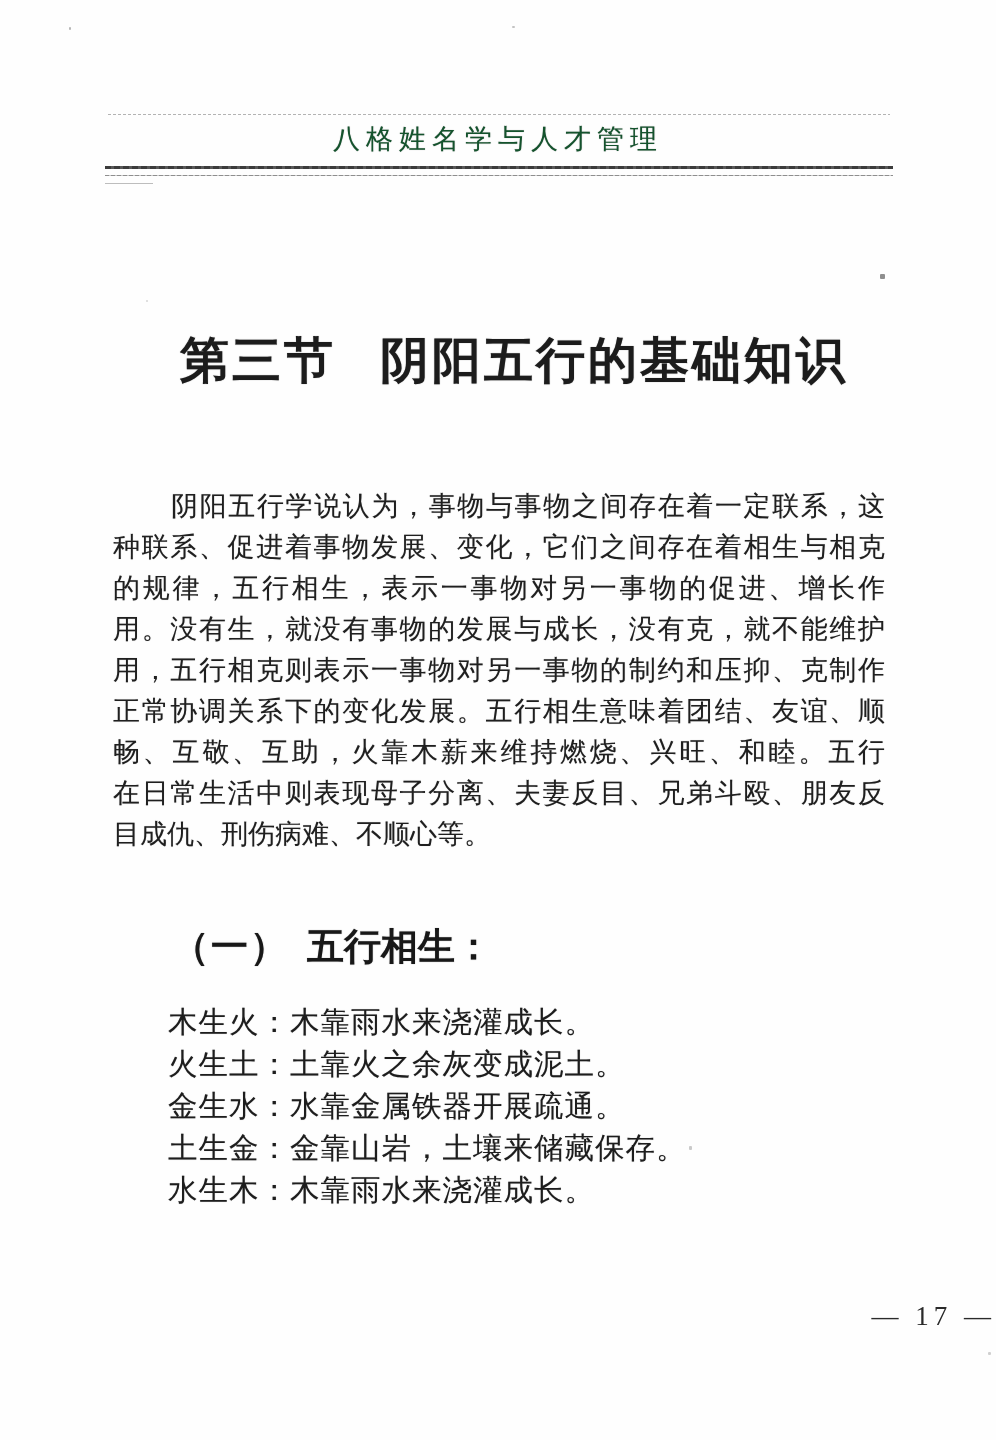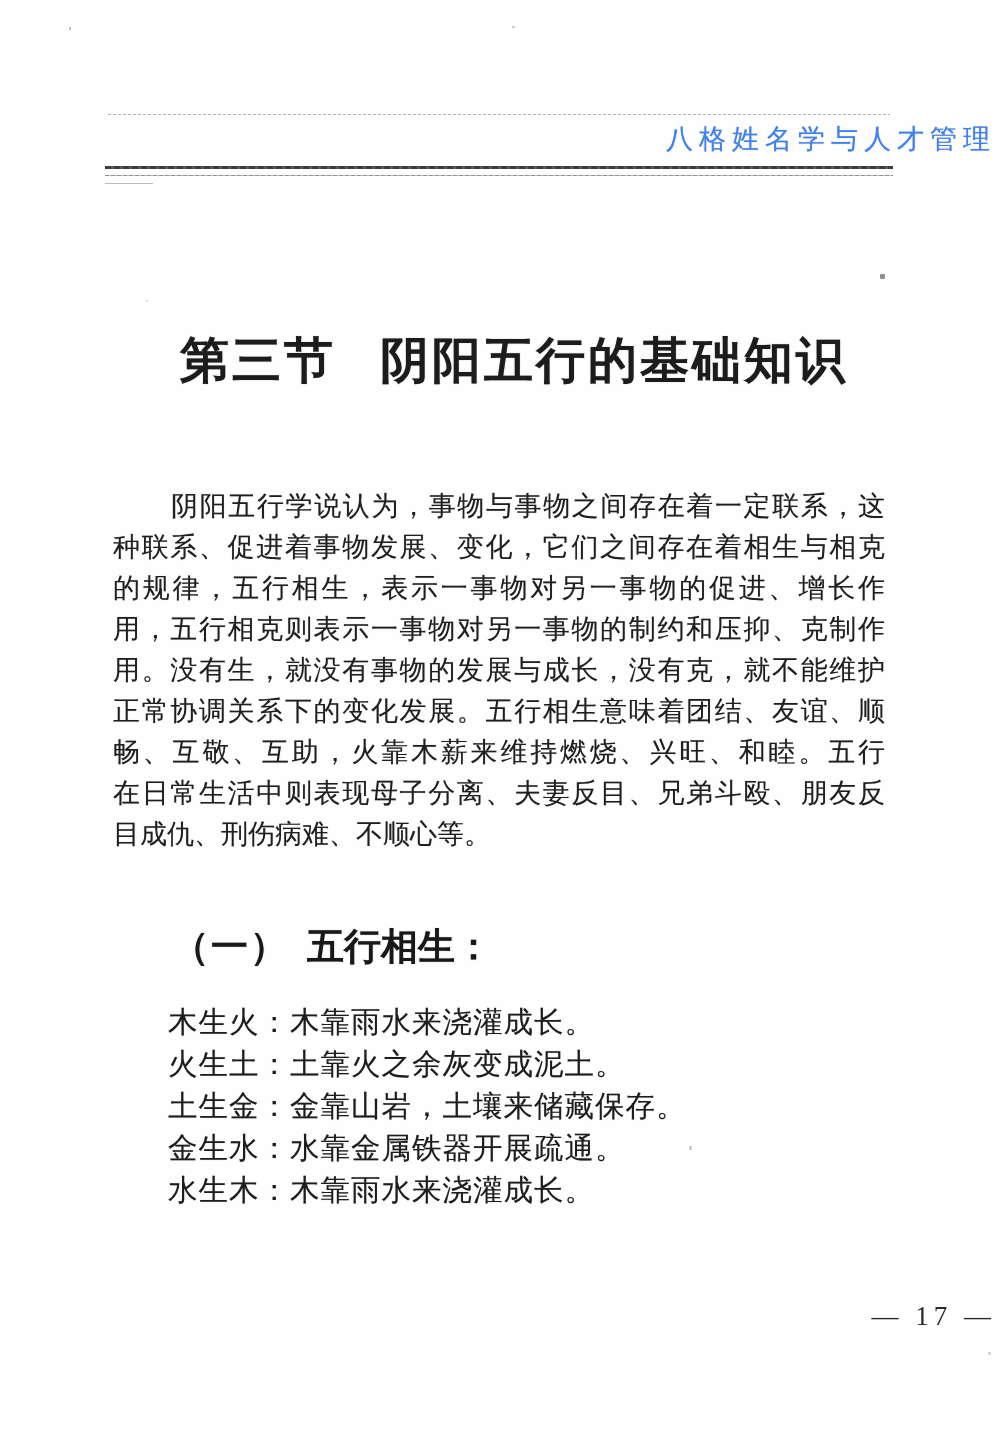--- a/index.html
+++ b/index.html
@@ -13,22 +13,22 @@
   .page{position:absolute;inset:0;background:#fefefe;}
 
   
   .rule-faint-top{
     position:absolute;top:114px;left:108px;width:782px;height:1px;
     background:repeating-linear-gradient(90deg,#9a9a9a 0 3px,rgba(255,255,255,0) 3px 5px);
     opacity:.75;
   }
   .running-header{
     position:absolute;top:121px;left:0;width:100%;
-    text-align:right;font-size:27px;letter-spacing:6px;
-    color:#3b82f6;font-weight:400;
+    text-align:center;font-size:27px;letter-spacing:6px;
+    color:#14532d;font-weight:400;
     text-shadow:0 0 1px rgba(60,60,60,.45);
   }
   .rule-heavy{
     position:absolute;top:166px;left:105px;width:788px;height:3px;
     background:repeating-linear-gradient(90deg,#3c3c3c 0 6px,#585858 6px 9px);
   }
   .rule-light{
     position:absolute;top:175px;left:105px;width:788px;height:1px;
     background:repeating-linear-gradient(90deg,#8e8e8e 0 4px,#c9c9c9 4px 6px);
   }
@@ -99,37 +99,37 @@
   <div class="rule-stub"></div>
 
   <div class="section-title">
     <span>第三节</span><span class="gap"></span><span>阴阳五行的基础知识</span>
   </div>
 
   <div class="paragraph">
     <div class="para-line first">阴阳五行学说认为，事物与事物之间存在着一定联系，这</div>
     <div class="para-line">种联系、促进着事物发展、变化，它们之间存在着相生与相克</div>
     <div class="para-line">的规律，五行相生，表示一事物对另一事物的促进、增长作</div>
+    <div class="para-line">用。没有生，就没有事物的发展与成长，没有克，就不能维护</div>
     <div class="para-line">用，五行相克则表示一事物对另一事物的制约和压抑、克制作</div>
-    <div class="para-line">用。没有生，就没有事物的发展与成长，没有克，就不能维护</div>
     <div class="para-line">正常协调关系下的变化发展。五行相生意味着团结、友谊、顺</div>
     <div class="para-line">畅、互敬、互助，火靠木薪来维持燃烧、兴旺、和睦。五行</div>
     <div class="para-line">在日常生活中则表现母子分离、夫妻反目、兄弟斗殴、朋友反</div>
     <div class="para-line last">目成仇、刑伤病难、不顺心等。</div>
   </div>
 
   <div class="subheading">
     <span class="idx">（一）</span><span>五行相生：</span>
   </div>
 
   <div class="element-list">
     <div class="li">木生火：木靠雨水来浇灌成长。</div>
     <div class="li">火生土：土靠火之余灰变成泥土。</div>
+    <div class="li">金生水：水靠金属铁器开展疏通。</div>
     <div class="li">土生金：金靠山岩，土壤来储藏保存。</div>
-    <div class="li">金生水：水靠金属铁器开展疏通。</div>
     <div class="li">水生木：木靠雨水来浇灌成长。</div>
   </div>
 
   <div class="page-number">— 17 —</div>
 
   <div class="speck s1"></div>
   <div class="speck s2"></div>
   <div class="speck s3"></div>
   <div class="speck s4"></div>
   <div class="speck s5"></div>

